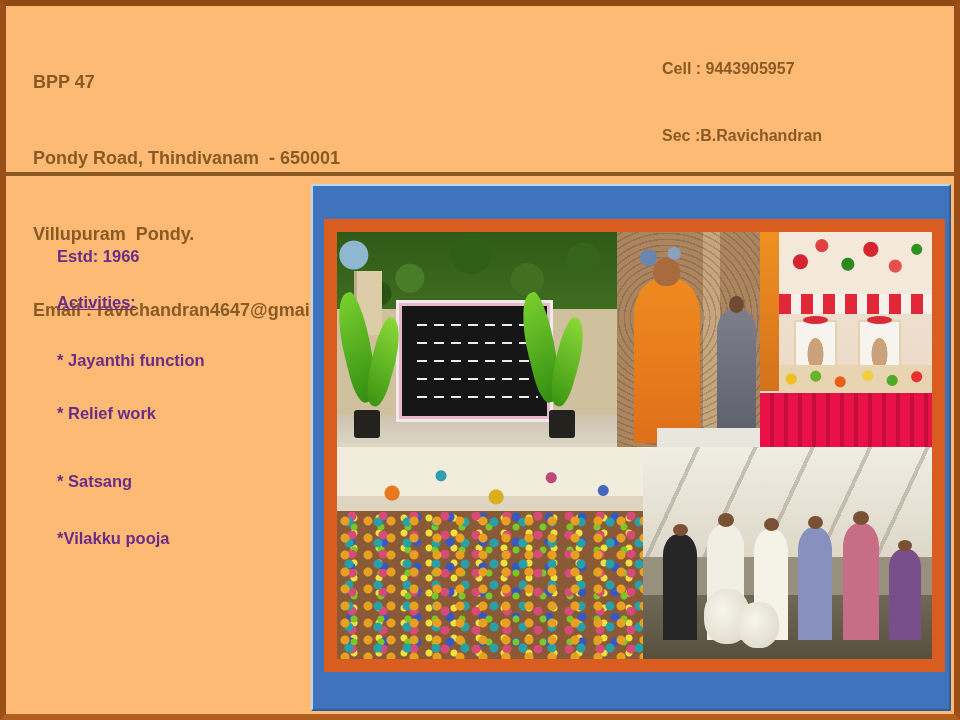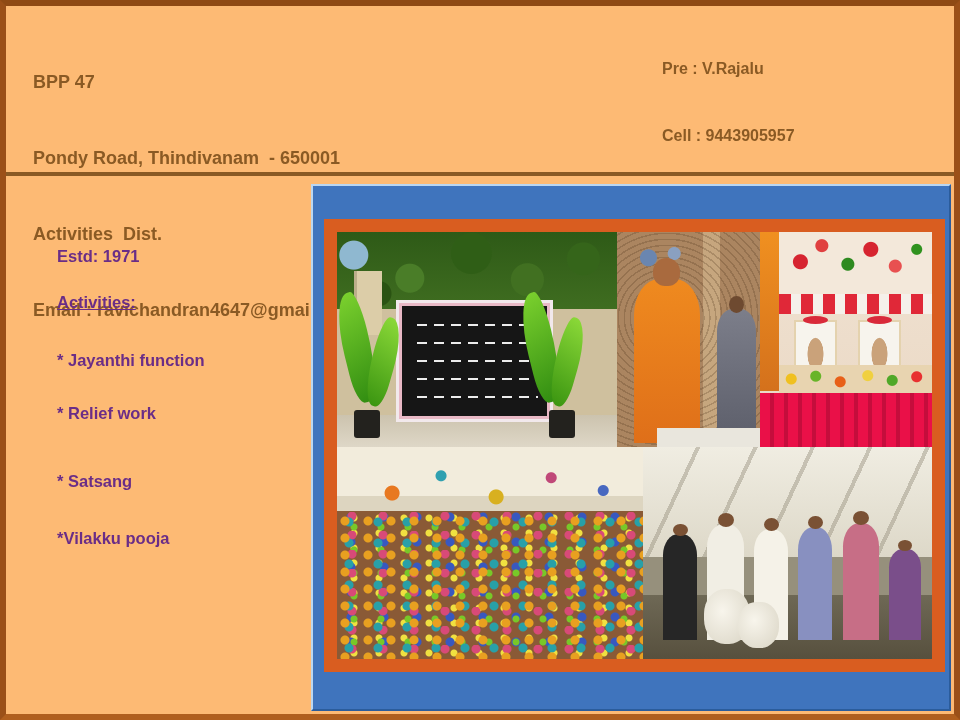--- a/index.html
+++ b/index.html
@@ -122,36 +122,35 @@
   .p5-sack.s2{left:33%;bottom:5%;width:14%;height:22%;}
 </style>
 </head>
 <body>
 
 <div class="slide">
 
   <div class="org">
     <div>BPP 47</div>
     <div>Pondy Road, Thindivanam  - 650001</div>
-    <div>Activities  Dist.</div>
+    <div>Villupuram  Pondy.</div>
     <div>Email : ravichandran4647@gmail.com</div>
   </div>
 
   <div class="contacts">
-    <div>Pre : V.Rajalu</div>
     <div>Cell : 9443905957</div>
     <div>Sec :B.Ravichandran</div>
     <div>Cell : 9443627222</div>
     <div>Tre :J.Kumar</div>
     <div>Cell : 9443539394</div>
   </div>
 
   <div class="divider"></div>
 
-  <div class="info-line t-estd">Estd: 1971</div>
+  <div class="info-line t-estd">Estd: 1966</div>
   <div class="info-line t-acts">Activities:</div>
   <div class="info-line t-a0">* Jayanthi function</div>
   <div class="info-line t-a1">* Relief work</div>
   <div class="info-line t-a2">* Satsang</div>
   <div class="info-line t-a3">*Vilakku pooja</div>
 
   <div class="panel">
     <div class="collage">
 
       <div class="row row1">

